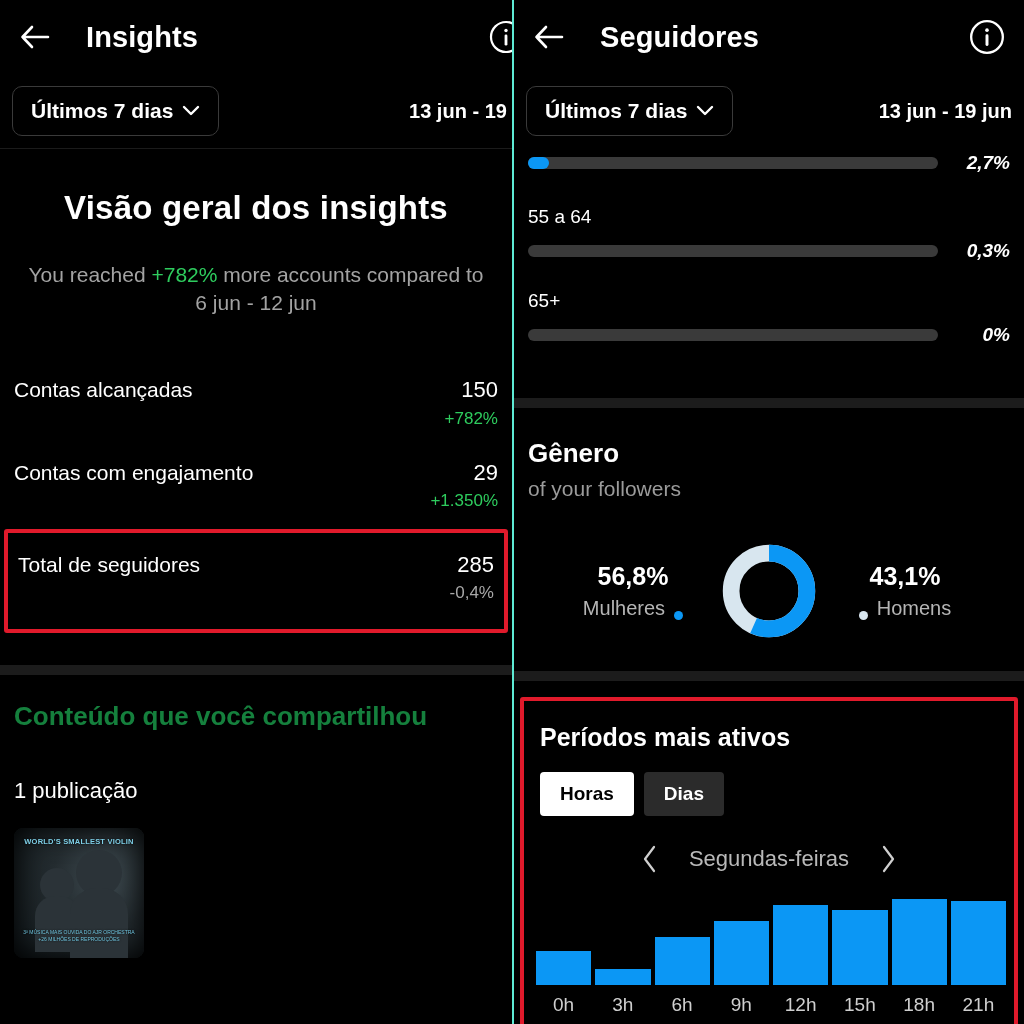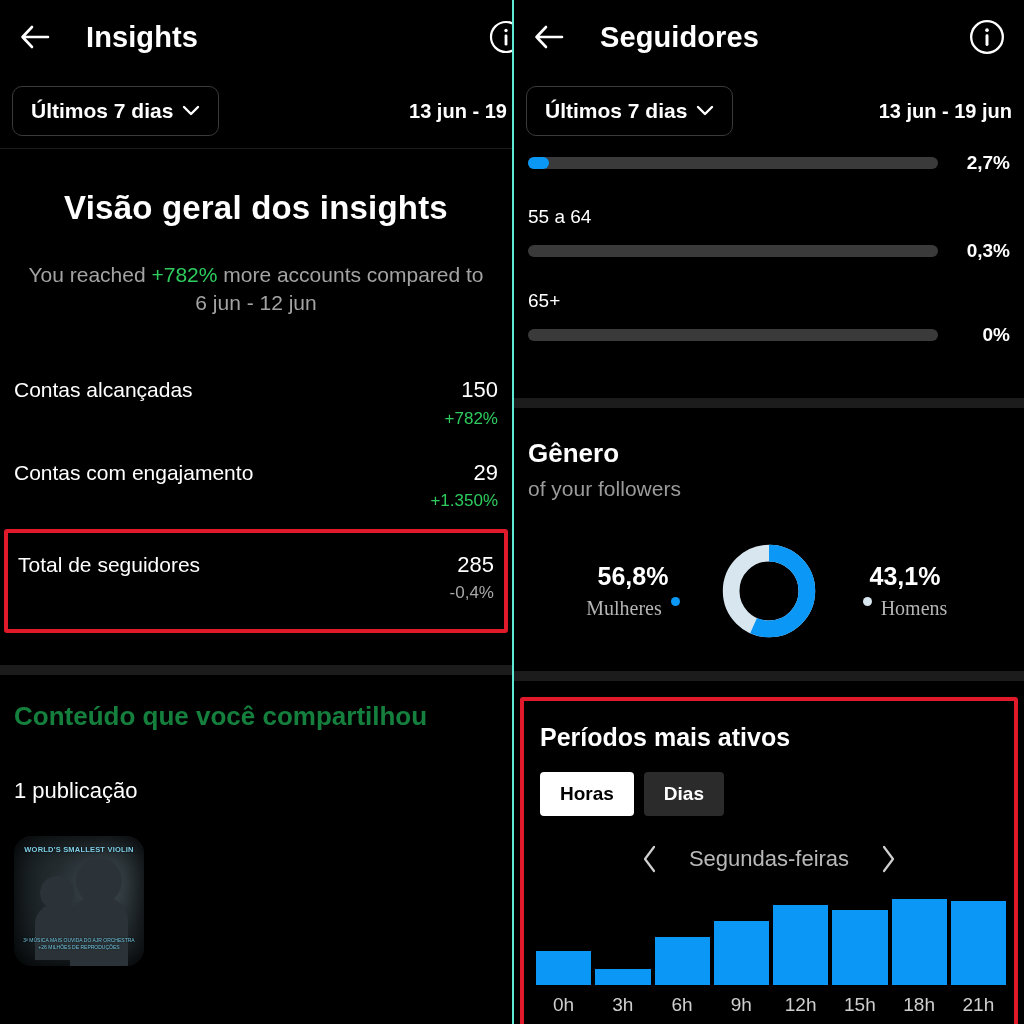--- a/index.html
+++ b/index.html
@@ -108,23 +108,23 @@
     border-radius: 3px;
     margin: 0 4px;
     padding: 20px 10px 26px;
   }
 
   
   .content-section { padding: 26px 14px 0; }
   .content-section h2 { color: #15803d; font-size: 26px; font-weight: bold; }
   .pub-count { color: #fff; font-size: 22px; margin-top: 46px; }
   .thumb {
-    margin-top: 32px;
+    margin-top: 24px;
     width: 130px; height: 130px;
-    border-radius: 18px;
+    border-radius: 9px;
     position: relative;
     overflow: hidden;
     background:
       radial-gradient(circle at 70% 38%, #3e4a50 0%, #242c30 42%, #10171a 100%),
       #131a1d;
     box-shadow: inset 0 0 30px #000;
   }
   .thumb .ph-fig {
     position: absolute; border-radius: 50%;
     background: #2b3338;
@@ -150,34 +150,34 @@
   .agerow { position: relative; padding: 0 0 14px; }
   .agerow .agelabel { color: #fff; font-size: 19px; margin-bottom: 12px; }
   .bar-line { display: flex; align-items: center; justify-content: space-between; }
   .track {
     position: relative;
     height: 12px; border-radius: 6px;
     background: #3a3a3a;
     width: 410px;
   }
   .fill { position: absolute; left: 0; top: 0; bottom: 0; background: #0b97f5; border-radius: 6px; }
-  .agepct { color: #fff; font-size: 19px; font-weight: bold; white-space: nowrap; }
+  .agepct { color: #fff; font-size: 19px; font-weight: bold; white-space: nowrap; font-style: italic; }
 
   
   .gender { padding: 30px 14px 0; }
   .gender h2 { color: #fff; font-size: 26px; font-weight: bold; }
   .gender .sub { color: #9b9b9b; font-size: 21px; margin-top: 8px; }
   .donut-wrap {
     display: flex; align-items: center; justify-content: center;
     gap: 26px; margin-top: 40px;
   }
   .donut { width: 100px; height: 100px; position: relative; flex: 0 0 auto; }
   .leg { text-align: center; min-width: 120px; }
   .leg .leg-pct { color: #fff; font-size: 25px; font-weight: bold; }
-  .leg .leg-name { color: #b5b5b5; font-size: 20px; margin-top: 6px; display: flex; align-items: flex-start; justify-content: center; gap: 9px; font-family: Liberation Serif, serif; }
+  .leg .leg-name { color: #b5b5b5; font-size: 20px; margin-top: 6px; display: flex; align-items: flex-end; justify-content: center; gap: 9px; }
   .dot { width: 9px; height: 9px; border-radius: 50%; display: inline-block; }
 
   
   .periods {
     margin: 16px 6px 0 6px;
     border: 4px solid #e01a2b;
     border-radius: 3px;
     padding: 22px 16px 0;
     height: 334px;
     position: relative;

